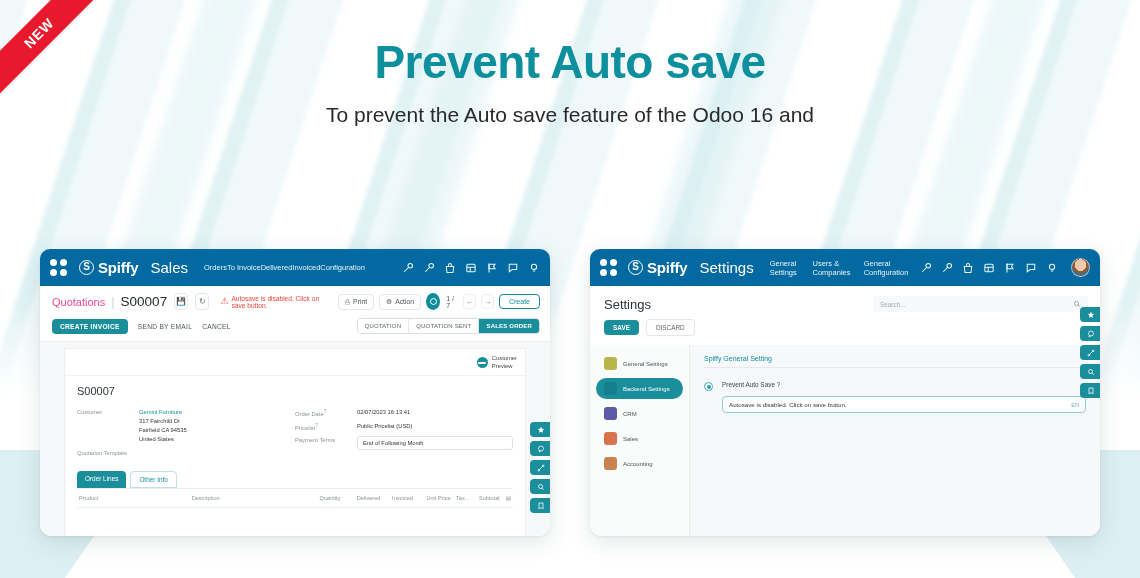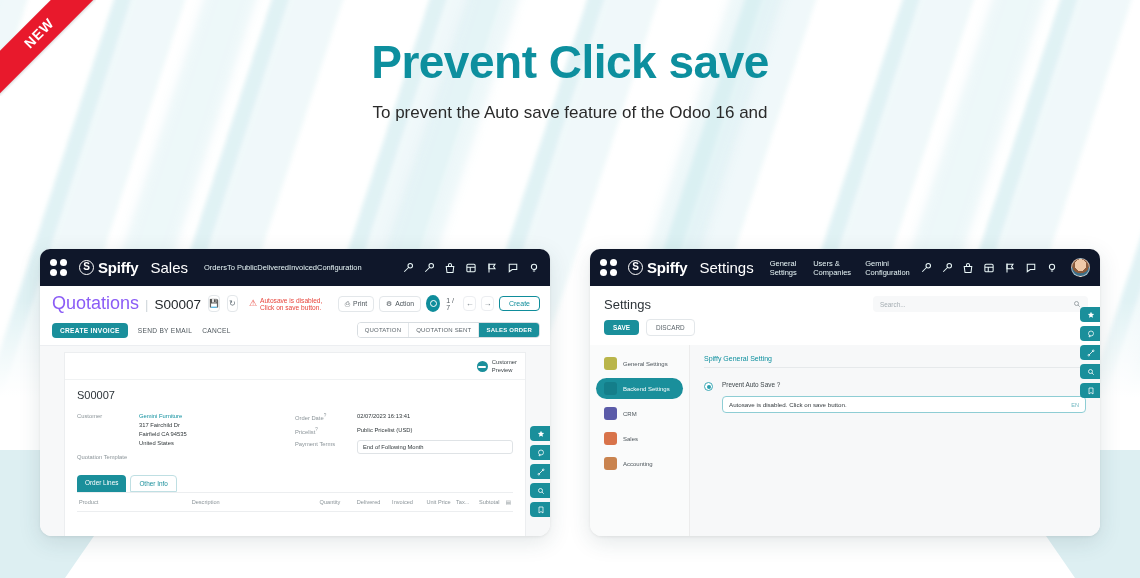--- a/index.html
+++ b/index.html
@@ -66,37 +66,37 @@
     color: #fff; font-weight: bold; font-size: 14px; letter-spacing: 1px;
   }
 
   
   .hero { position: absolute; left: 0; right: 0; top: 38px; text-align: center; }
   .hero-title {
     color: #0d8f9e; font-size: 46px; font-weight: bold; letter-spacing: -0.5px;
     line-height: 1.05;
   }
   .hero-sub {
-    margin-top: 16px; color: #2a2a2a; font-size: 17px; line-height: 1.28;
+    margin-top: 16px; color: #2a2a2a; font-size: 21px; line-height: 1.28;
     font-weight: normal;
   }
 
   
   .shot {
     position: absolute; background: #ffffff;
     border-radius: 10px 10px 12px 12px;
     box-shadow: 0 6px 22px rgba(35,70,80,0.13), 0 1px 3px rgba(0,0,0,0.07);
     overflow: hidden;
   }
   .shot-left  { left: 40px;  top: 249px; width: 510px; height: 287px; }
   .shot-right { left: 590px; top: 249px; width: 510px; height: 287px; }
 
   
   .navbar {
-    height: 37px; background: #0f172a; display: flex; align-items: center;
+    height: 37px; background: #0369a1; display: flex; align-items: center;
     padding: 0 8px 0 10px; gap: 0;
   }
   .nav-apps { width: 18px; height: 18px; display: grid;
     grid-template-columns: 7px 7px; grid-template-rows: 7px 7px; gap: 3px;
     margin-right: 11px; }
   .nav-apps i { display:block; width: 7px; height: 7px; border-radius: 50%;
     background: #fff; }
   .brand { display: flex; align-items: center; gap: 4px; margin-right: 12px; }
   .brand-mark {
     width: 15px; height: 15px; border-radius: 50%;
@@ -116,21 +116,21 @@
   .avatar {
     width: 19px; height: 19px; border-radius: 50%; margin-left: 4px;
     background: radial-gradient(circle at 50% 36%, #f0c9a8 0 42%, #8a5a3b 43% 60%, #3d6e86 61% 100%);
     border: 1.4px solid rgba(255,255,255,0.55);
   }
 
   
   .cp { background: #ffffff; border-bottom: 1px solid #eceef1; }
   .cp-row1 { display: flex; align-items: center; padding: 7px 10px 4px 12px; gap: 7px; }
   .bc { display: flex; align-items: baseline; gap: 6px; }
-  .bc-parent { color: #8b5cf6; font-size: 18px; }
+  .bc-parent { color: #ec4899; font-size: 11px; }
   .bc-sep { color: #cfd6da; font-size: 13px; }
   .bc-rec { color: #23282c; font-size: 13.5px; }
   .mini-btn {
     width: 17px; height: 17px; border: 1px solid #e3e7ea; border-radius: 4px;
     background: #fff; display: flex; align-items: center; justify-content: center;
     color: #69757c; font-size: 8px;
   }
   .warn { display: flex; align-items: center; gap: 3px; margin-left: 4px; }
   .warn-ico { color: #e8453c; font-size: 9px; line-height: 1; }
   .warn-txt { color: #e8453c; font-size: 6.6px; }
@@ -259,21 +259,21 @@
   <div class="bg-bottom-white"></div>
 </div>
 
 <div class="ribbon">
   <div class="ribbon-band">
     <span>NEW</span>
   </div>
 </div>
 
 <div class="hero">
-  <div class="hero-title">Prevent Click save</div>
+  <div class="hero-title">Prevent Auto save</div>
   <div class="hero-sub">
     <div>To prevent the Auto save feature of the Odoo 16 and</div>
   </div>
 </div>
 
 <div class="shot shot-left">
 
   <div class="navbar">
     <div class="nav-apps">
         <i></i>
@@ -281,21 +281,21 @@
         <i></i>
         <i></i>
       </div>
     <div class="brand">
       <div class="brand-mark"></div>
       <div class="brand-text">Spiffy</div>
     </div>
     <div class="app-name">Sales</div>
     <div class="nav-menu">
       <span>Orders</span>
-      <span>To Public</span>
+      <span>To Invoice</span>
       <span>Delivered</span>
       <span>Invoiced</span>
       <span>Configuration</span>
     </div>
     <div class="nav-right">
       <span class="nav-ico">
           <svg viewBox="0 0 16 16" fill="none" stroke="currentColor" stroke-width="1.4">
             <circle cx="11" cy="5" r="3"></circle>
             <path d="M9 7 3 13"></path>
           </svg>
@@ -488,21 +488,21 @@
         <i></i>
       </div>
     <div class="brand">
       <div class="brand-mark"></div>
       <div class="brand-text">Spiffy</div>
     </div>
     <div class="app-name">Settings</div>
     <div class="nav-menu">
       <span>General Settings</span>
       <span>Users &amp; Companies</span>
-      <span>Gemini Configuration</span>
+      <span>General Configuration</span>
     </div>
     <div class="nav-right">
       <span class="nav-ico">
           <svg viewBox="0 0 16 16" fill="none" stroke="currentColor" stroke-width="1.4">
             <circle cx="11" cy="5" r="3"></circle>
             <path d="M9 7 3 13"></path>
           </svg>
         </span>
       <span class="nav-ico">
           <svg viewBox="0 0 16 16" fill="none" stroke="currentColor" stroke-width="1.4">

